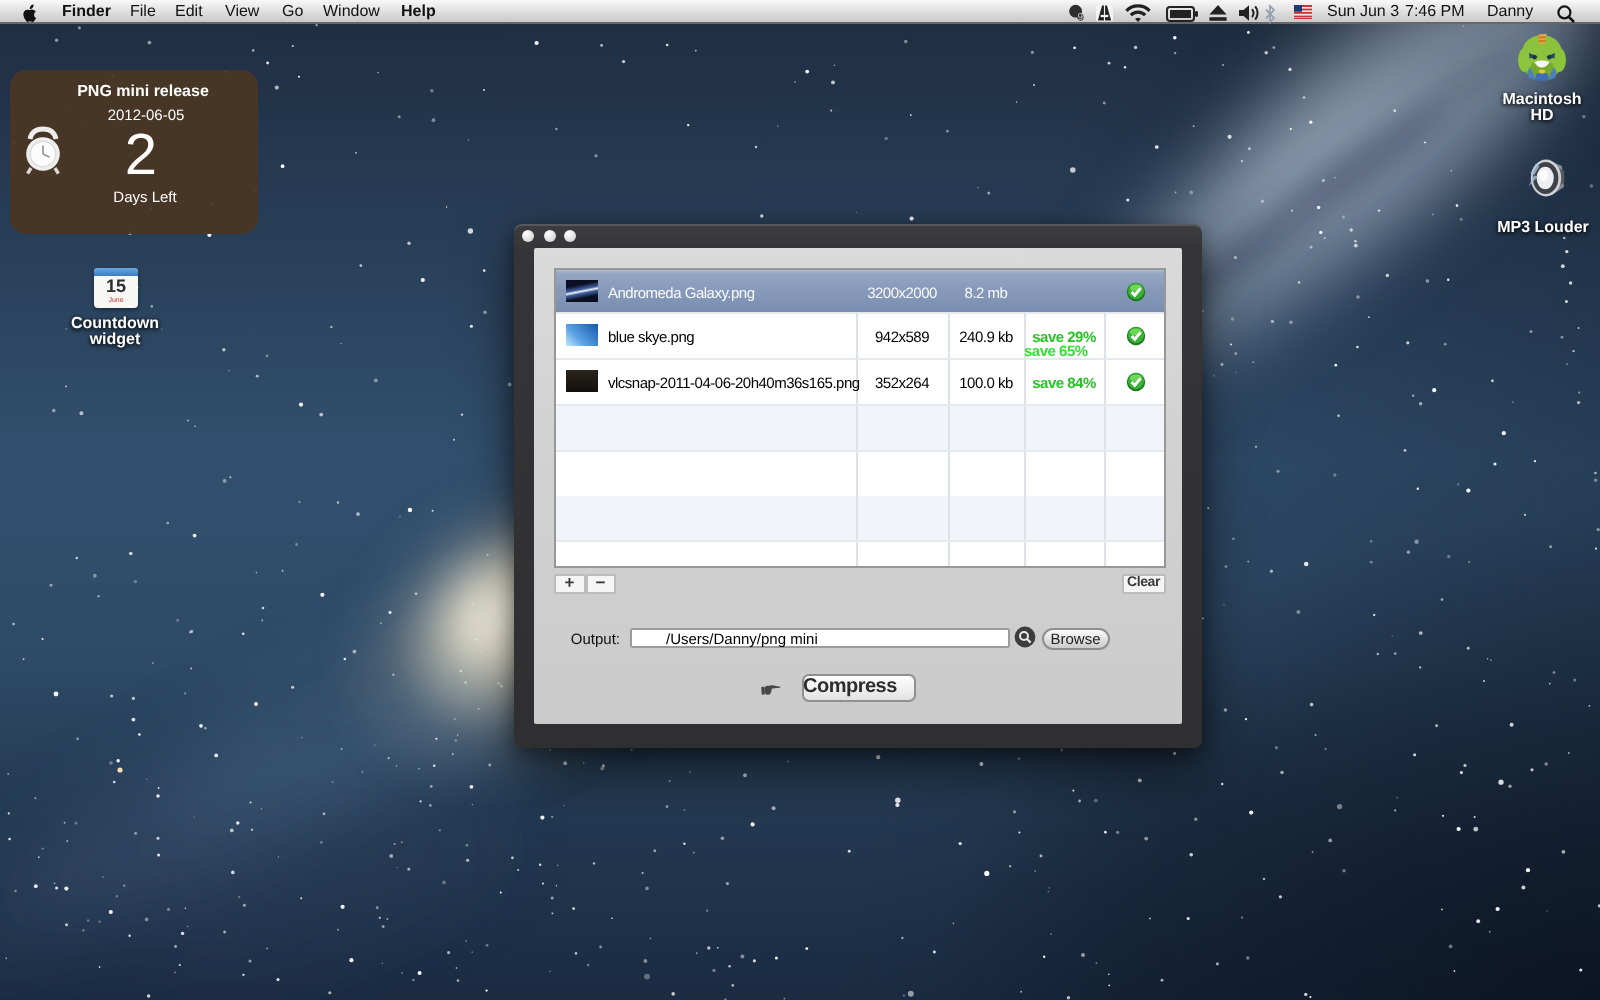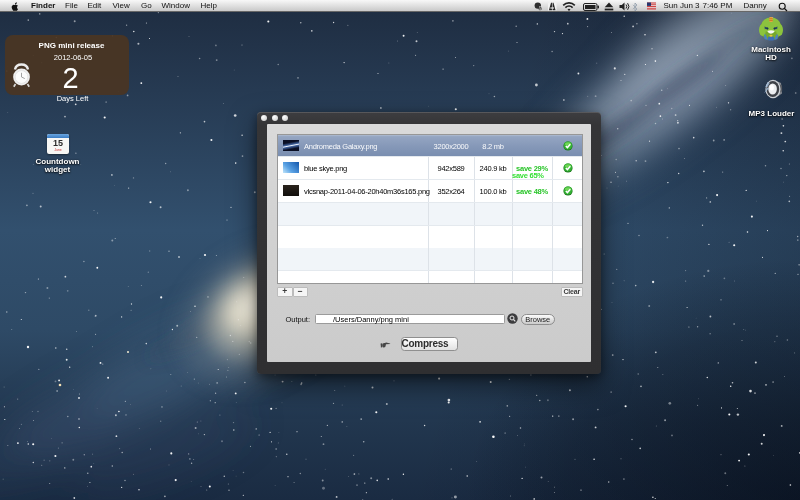--- a/index.html
+++ b/index.html
@@ -17,21 +17,21 @@
 svg.bg { position:absolute; left:0; top:0; }
 
 
 #menubar { position:absolute; left:0; top:0; width:800px; height:11.5px;
   background:linear-gradient(180deg,#f8f8f8 0%,#e3e3e3 45%,#c9c9c9 100%);
   border-bottom:1px solid #676767; z-index:50; font-size:8px; color:#111; }
 #menubar .mi { position:absolute; top:1.2px; line-height:9px; letter-spacing:0; }
 #menubar .b { font-weight:bold;text-align:right; }
 
 
-#cdw { position:absolute; left:5px; top:35px; width:124px; height:60px; border-radius:8px;
+#cdw { position:absolute; left:5px; top:35px; width:124px; height:82px; border-radius:8px;
   background:rgba(73,53,35,0.94); z-index:10; color:#fff; }
 #cdw .t1 { position:absolute; left:9.5px; top:5.5px; width:114px; text-align:center; font-weight:bold; font-size:8px; }
 #cdw .t2 { position:absolute; left:11px; top:17.5px; width:114px; text-align:center; font-size:7.5px; }
 #cdw .t3 { position:absolute; left:8.5px; top:28px; line-height:30px; width:114px; text-align:center; font-size:29px; }
 #cdw .t4 { position:absolute; left:10.5px; top:58.5px; width:114px; text-align:center; font-size:7.5px; }
 #cdw svg { position:absolute; }
 
 
 #cal { position:absolute; left:47px; top:134px; width:22px; height:19.5px; background:#f7f7f5;
   border-radius:2px; z-index:10; box-shadow:0 1px 2px rgba(0,0,0,0.4); }
@@ -867,21 +867,21 @@
       </div>
       <div class="cell" style="left:26.5px;top:28.5px;">blue skye.png</div>
       <div class="thumb" style="top:27px;background:linear-gradient(45deg,#c2e6fb 0%,#5aa2e4 38%,#1356ac 100%);"></div>
       <div class="cell" style="left:150.5px;top:28.5px;width:46px;text-align:center;">942x589</div>
       <div class="cell" style="left:196.5px;top:28.5px;width:38px;text-align:center;">240.9 kb</div>
       <div class="cell green" style="left:234.5px;top:29px;width:40px;text-align:center;">save 29%</div>
       <div class="cell" style="left:26.5px;top:51.5px;">vlcsnap-2011-04-06-20h40m36s165.png</div>
       <div class="thumb" style="top:50px;background:linear-gradient(180deg,#2b241d,#120f0c);"></div>
       <div class="cell" style="left:150.5px;top:51.5px;width:46px;text-align:center;">352x264</div>
       <div class="cell" style="left:196.5px;top:51.5px;width:38px;text-align:center;">100.0 kb</div>
-      <div class="cell green" style="left:234.5px;top:52px;width:40px;text-align:center;">save 48%</div>
+      <div class="cell green" style="left:234.5px;top:52px;width:40px;text-align:center;">save 84%</div>
 
       <svg style="position:absolute;left:285px;top:6px;" width="10" height="10" viewBox="0 0 10 10">
         <circle cx="5" cy="5" r="4.6" fill="#1e7a1e"></circle>
         <circle cx="5" cy="4.6" r="4" fill="#35b335"></circle>
         <ellipse cx="5" cy="3" rx="3" ry="1.8" fill="#7fdf60" opacity="0.8"></ellipse>
         <path d="M2.8 5 L4.4 6.6 L7.3 3.2" stroke="#fff" stroke-width="1.5" fill="none"></path>
       </svg>
       <svg style="position:absolute;left:285px;top:28px;" width="10" height="10" viewBox="0 0 10 10">
         <circle cx="5" cy="5" r="4.6" fill="#1e7a1e"></circle>
         <circle cx="5" cy="4.6" r="4" fill="#35b335"></circle>
@@ -920,21 +920,21 @@
   <svg style="position:absolute;left:11px;top:1.5px;" width="8" height="9" viewBox="0 0 8 9">
     <path d="M5.8 0.2 Q5.9 1.2 5.3 1.9 Q4.7 2.6 3.9 2.5 Q3.8 1.6 4.4 0.9 Q5 0.2 5.8 0.2 Z" fill="#111"></path>
     <path d="M4 3 Q4.8 2.6 5.6 2.9 Q6.4 3.1 6.9 3.8 Q6 4.4 6 5.4 Q6 6.5 7 7 Q6.6 8 6 8.6 Q5.4 9.2 4.6 8.8 Q4 8.5 3.4 8.8 Q2.7 9.2 2.1 8.5 Q0.9 7.2 0.7 5.6 Q0.5 4.2 1.4 3.4 Q2.1 2.7 3 2.9 Q3.6 3.1 4 3 Z" fill="#111"></path>
   </svg>
   <span class="mi b" style="left:31px;">Finder</span>
   <span class="mi" style="left:65px;">File</span>
   <span class="mi" style="left:87.5px;">Edit</span>
   <span class="mi" style="left:112.5px;">View</span>
   <span class="mi" style="left:141px;">Go</span>
   <span class="mi" style="left:161.5px;">Window</span>
-  <span class="mi" style="left:200.5px;">Help</span>
+  <span class="mi" style="left:200.5px;font-weight:bold;">Help</span>
 
   <svg style="position:absolute;left:533.5px;top:1.5px;" width="9" height="9" viewBox="0 0 9 9">
     <circle cx="3.8" cy="3.6" r="3.2" fill="#2e2e2e"></circle>
     <path d="M4.5 4.5 Q7.5 4 7.8 6.5 Q7.9 8.5 5.8 8.3 Q4.2 8 4.5 4.5 Z" fill="#2e2e2e"></path>
     <text x="4.7" y="8" font-size="5" fill="#cfcfcf" font-family="Liberation Sans">9</text>
   </svg>
   <svg style="position:absolute;left:548px;top:1.5px;" width="8.5" height="9" viewBox="0 0 9 9">
     <rect x="0" y="0" width="9" height="9" rx="1" fill="#f2f2f2"></rect>
     <path d="M1 8.5 L3.2 0.5 L4.2 0.5 L4.2 8.5 Z" fill="#222"></path>
     <path d="M8 8.5 L5.8 0.5 L4.8 0.5 L4.8 8.5 Z" fill="#222"></path>

